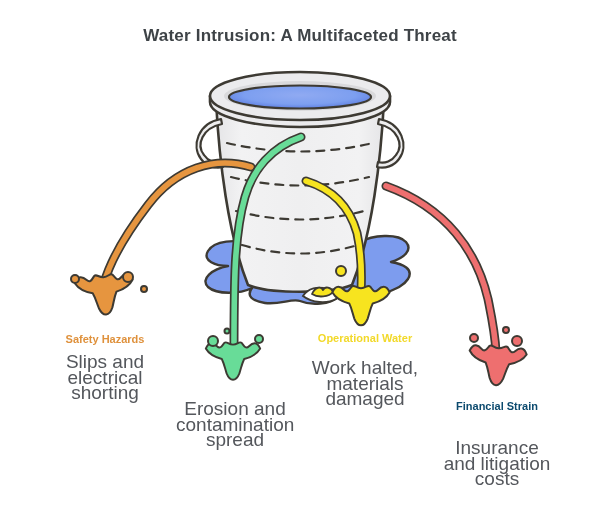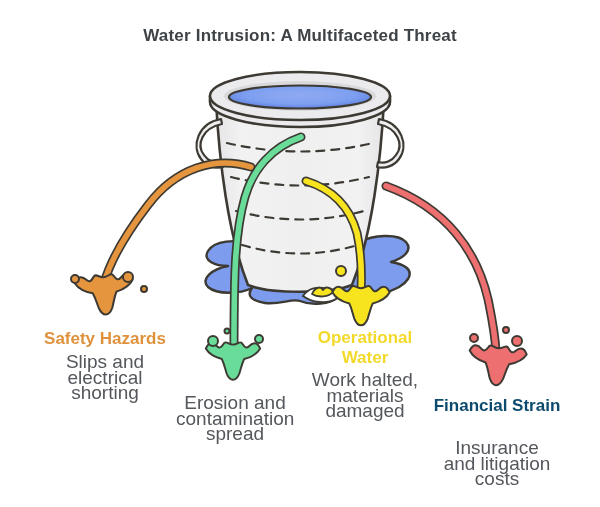--- a/index.html
+++ b/index.html
@@ -2,30 +2,30 @@
 <html><head>
 <meta charset="utf-8">
 <style>
   html,body{margin:0;padding:0;}
   body{font-family:"Liberation Sans", sans-serif; background:#ffffff;}
   .stage{position:relative;width:600px;height:507px;background:#ffffff;overflow:hidden;}
   .stage svg{position:absolute;left:0;top:0;}
   .title{position:absolute;left:0;top:26px;width:600px;text-align:center;
          font-size:17px;font-weight:bold;color:#3e4347;letter-spacing:.2px;}
   .col{position:absolute;text-align:center;}
-  .col .head{font-weight:bold;font-size:17px;line-height:20px;margin:0 auto;}
+  .col .head{font-weight:bold;font-size:11px;line-height:20px;margin:0 auto;}
   .col .desc{font-size:19px;line-height:15.5px;color:#54575c;margin:0 auto;}
   .c1{left:15px;top:329px;width:180px;}
   .c1 .desc{max-width:132px;margin-top:5px;}
   .c2{left:145px;top:395px;width:180px;}
   .c2 .head{max-width:140px;}
-  .c2 .desc{max-width:118px;}
+  .c2 .desc{max-width:118px;margin-top:6px;}
   .c3{left:275px;top:328px;width:180px;}
   .c3 .head{max-width:120px;}
-  .c3 .desc{max-width:142px;margin-top:4px;}
+  .c3 .desc{max-width:142px;margin-top:12px;}
   .c4{left:407px;top:396px;width:180px;}
   .c4 .desc{max-width:116px;margin-top:24px;}
   .ol{stroke:#3d3a33;fill:none;stroke-linecap:round;}
 </style>
 </head>
 <body>
 
 <div class="stage">
 
   <svg width="600" height="507" viewBox="0 0 600 507">

